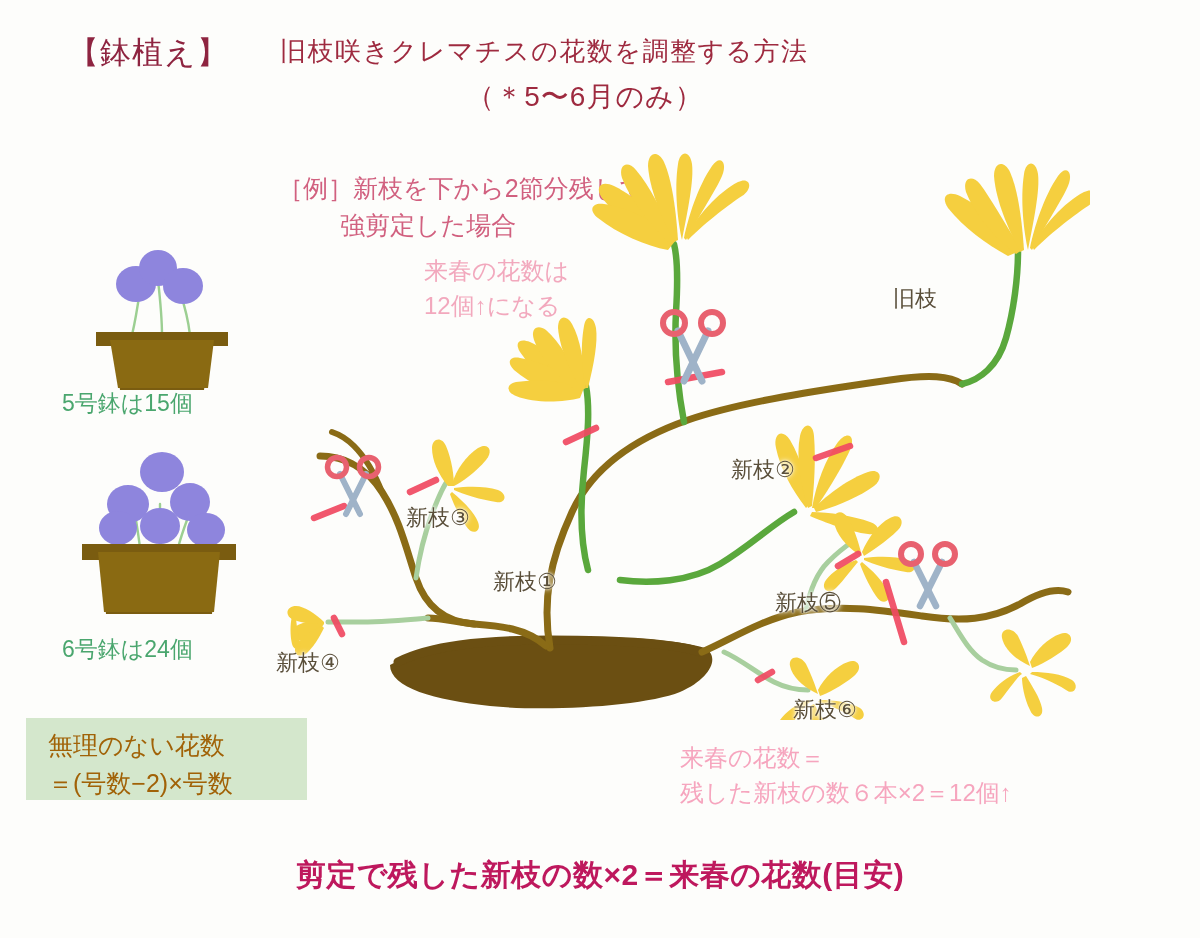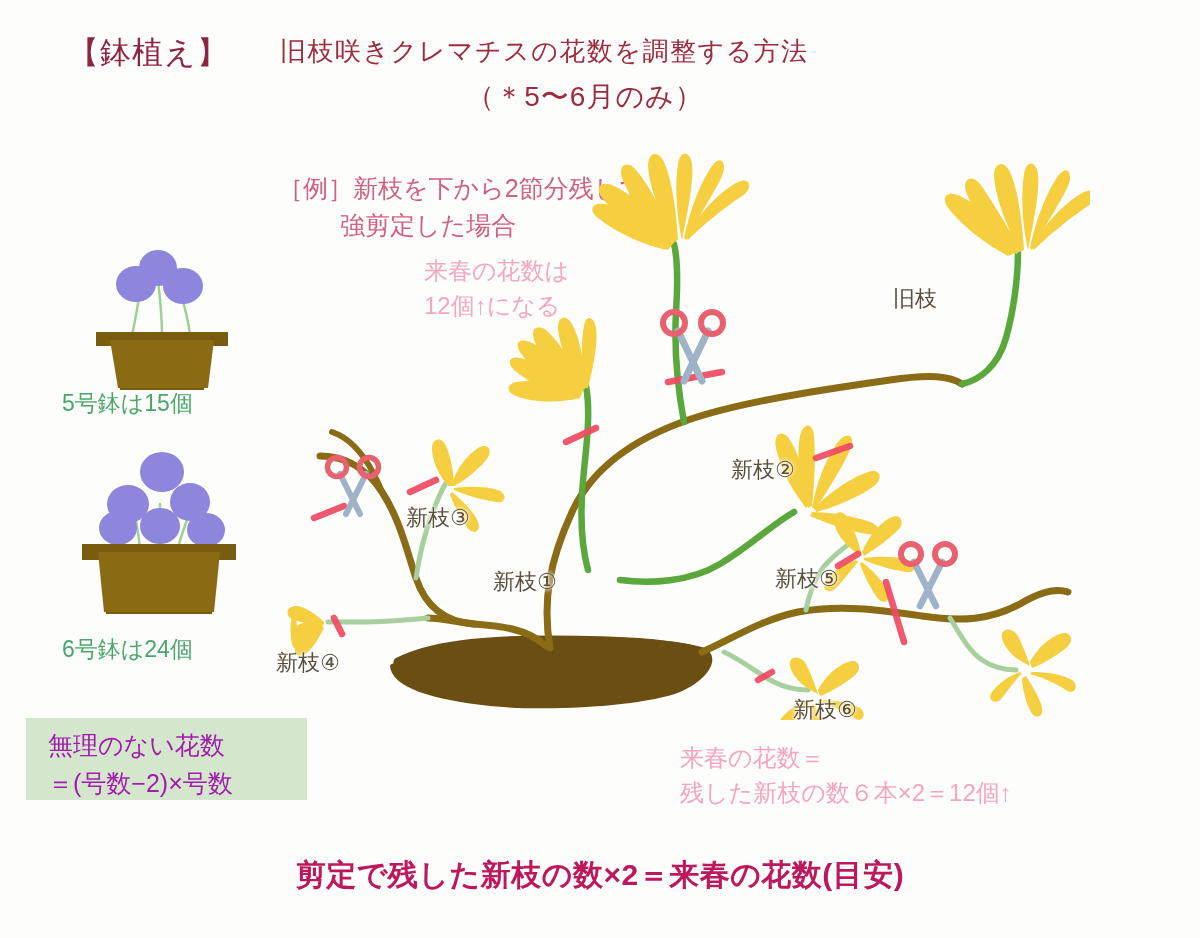--- a/index.html
+++ b/index.html
@@ -73,39 +73,39 @@
   #pot6-caption { left: 62px; top: 634px; }
 
   
   #formula-box {
     left: 26px; top: 718px;
     width: 281px; height: 82px;
     background: #d4e7cc;
   }
   #formula-text {
     left: 48px; top: 726px;
-    color: #a21caf;
+    color: #a16207;
     font-size: 25px;
     line-height: 38px;
     white-space: nowrap;
   }
 
   
   .branch-label {
     color: #5a4f3a;
     font-size: 22px;
     white-space: nowrap;
     text-shadow: 0 0 2px #fff, 0 0 4px #fff, 0 0 6px #fff;
   }
   #label-old     { left: 893px; top: 284px; }
   #label-new1    { left: 493px; top: 539px; margin-top: 28px; }
   #label-new2    { left: 731px; top: 455px; }
   #label-new3    { left: 406px; top: 503px; }
   #label-new4    { left: 276px; top: 648px; }
-  #label-new5    { left: 775px; top: 564px; }
+  #label-new5    { left: 775px; top: 588px; font-family: Liberation Mono, monospace; }
   #label-new6    { left: 793px; top: 695px; }
 
   
   #bottom-note {
     left: 680px; top: 740px;
     color: #f6a5be;
     font-size: 24px;
     line-height: 35px;
     white-space: nowrap;
   }

